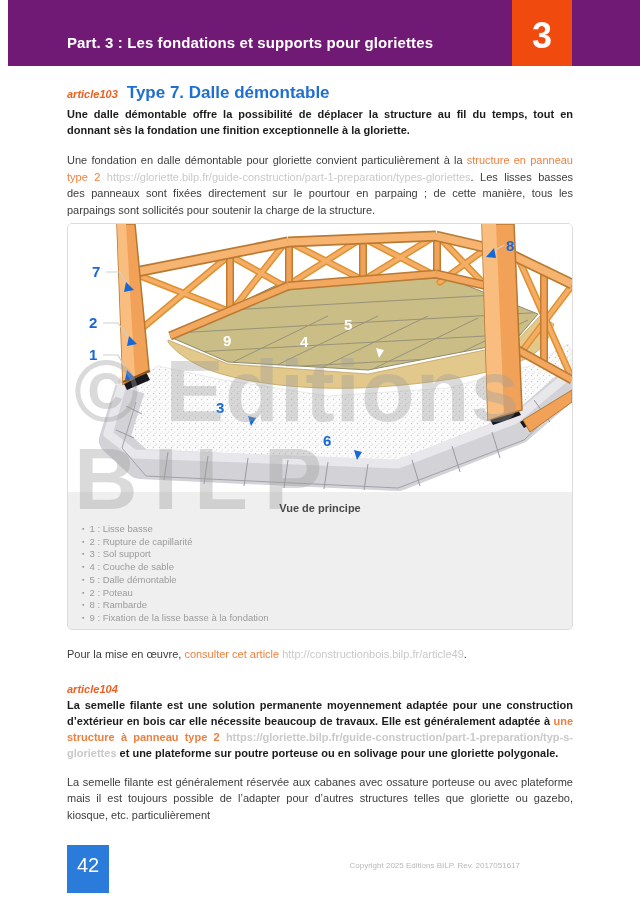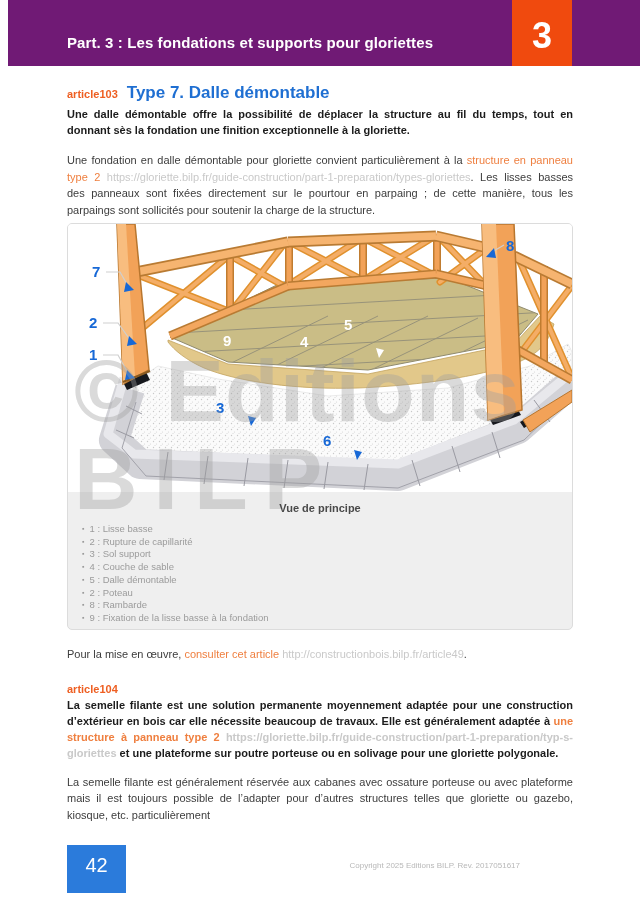--- a/index.html
+++ b/index.html
@@ -17,21 +17,21 @@
   .chap-box { position:absolute; left:504px; top:0; width:60px; height:66px; background:#f04a0e;
     display:flex; align-items:center; justify-content:center; }
   .chap-box span { color:#fff; font-weight:bold; font-size:36px; padding-top:6px; }
 
   
   .content { position:absolute; left:0; top:66px; width:640px; padding:0 67px; }
 
   .art-head { display:flex; align-items:baseline; }
   .art-head.first { margin-top:17px; }
   .art-head.second { margin-top:20px; }
-  .art-label { color:#ee5f22; font-weight:bold; font-size:11px; margin-right:9px; }
+  .art-label { color:#ee5f22; font-weight:bold; font-size:11px; margin-right:9px;font-style:italic; }
   .art-title { color:#1f6fd2; font-weight:bold; font-size:17px; }
 
   p.intro { margin-top:3px; font-weight:bold; font-size:11px; line-height:16px; color:#1c1c1c; text-align:justify; }
   p.body  { font-size:11px; line-height:16.5px; color:#3c3c3c; text-align:justify; }
   p.p1    { margin-top:14px; }
   p.mise  { margin-top:16px; text-align:left; }
   p.intro.i104 { margin-top:2px; }
   p.p2    { margin-top:13px; }
 
   a.lnk-orange { color:#ef7f3f; text-decoration:none; cursor:pointer; }
@@ -45,21 +45,21 @@
   .watermark { position:absolute; inset:0; pointer-events:none; z-index:3; color:#9f9f9f; opacity:.38; font-weight:bold; }
   .wm1 { position:absolute; left:6px; top:116px; font-size:88px; letter-spacing:1px; white-space:nowrap; }
   .wm2 { position:absolute; left:6px; top:204px; font-size:88px; letter-spacing:16px; }
   figcaption.fig-cap { position:absolute; left:0; top:278px; width:100%; text-align:center; z-index:4;
     font-weight:bold; font-size:11px; color:#4a4a4a; }
   ul.legend { position:absolute; left:14px; top:299px; z-index:4; list-style:none; }
   ul.legend li { font-size:9.5px; line-height:11.7px; color:#9b9b9b; }
   ul.legend li::before { content:"▪"; font-size:7px; margin-right:5px; position:relative; top:-1px; color:#9b9b9b; }
 
   
-  .pagenum-box { position:absolute; left:67px; top:845px; width:59px; height:48px; background:#2b7bdb;
+  .pagenum-box { position:absolute; left:67px; top:845px; width:42px; height:48px; background:#2b7bdb;
     display:flex; justify-content:center; }
   .pagenum-box span { color:#fff; font-size:20px; margin-top:9px; }
   .copyright { position:absolute; right:120px; top:861px; font-size:8px; color:#b8b8b8; }
 
   svg text.co-b { font:bold 15px "Liberation Sans",sans-serif; fill:#1768d6; }
   svg text.co-w { font:bold 15px "Liberation Sans",sans-serif; fill:#ffffff; }
 </style>
 </head>
 <body>
 

